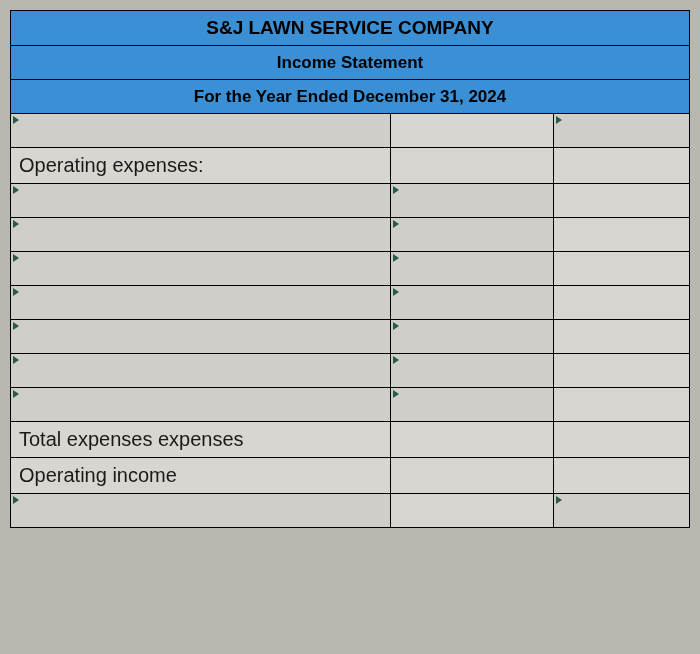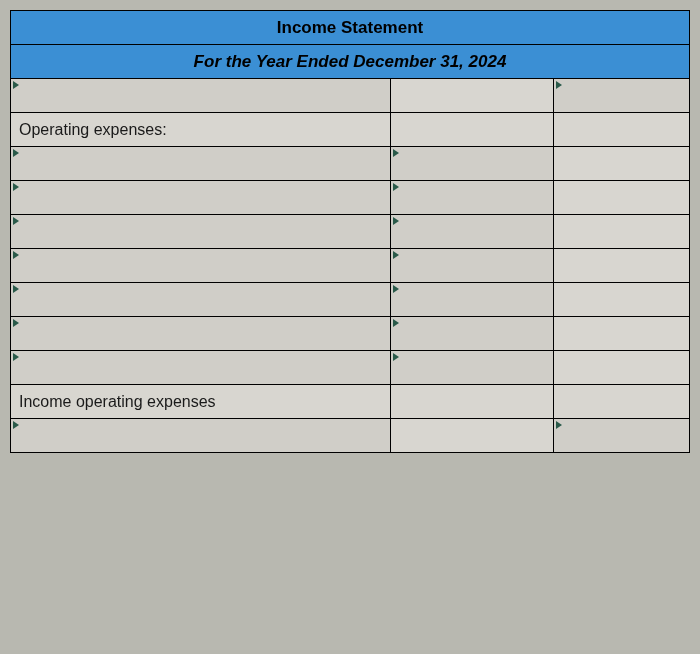--- a/index.html
+++ b/index.html
@@ -12,21 +12,21 @@
       height: 654px;
     }
     .statement-table {
       border-collapse: collapse;
       width: 100%;
       background: #d8d6d0;
     }
     .statement-table td {
       border: 1px solid #000;
       padding: 6px 8px;
-      font-size: 16px;
+      font-size: 20px;
       color: #1a1a1a;
       height: 34px;
     }
     .header-row td {
       background: #3b8fd4;
       text-align: center;
       font-weight: bold;
       color: #000;
       font-size: 19px;
     }
@@ -36,21 +36,20 @@
       font-weight: bold;
       color: #000;
       font-size: 17px;
     }
     .period-row td {
       background: #3b8fd4;
       text-align: center;
       font-weight: bold;
       color: #000;
       font-size: 17px;
-      font-style: italic;
     }
     .col-desc { width: 56%; }
     .col-amt1 { width: 24%; }
     .col-amt2 { width: 20%; }
     .indent { padding-left: 50px; }
     .fillable {
       position: relative;
       background: #d0cec8;
     }
     .fillable::before {
@@ -64,20 +63,23 @@
       border-top: 4px solid transparent;
       border-bottom: 4px solid transparent;
     }
     .label-cell { background: #d8d6d0; }
   </style>
 </head>
 <body>
 
 <table class="statement-table">
   <tbody>
+      <tr class="header-row">
+    <td colspan="3">S&amp;J LAWN SERVICE COMPANY</td>
+  </tr>
   <tr class="subheader-row">
     <td colspan="3">Income Statement</td>
   </tr>
   <tr class="period-row">
     <td colspan="3">For the Year Ended December 31, 2024</td>
   </tr>
   <tr>
     <td class="col-desc fillable"></td>
     <td class="col-amt1 label-cell"></td>
     <td class="col-amt2 fillable"></td>
@@ -116,21 +118,26 @@
     <td class="col-desc fillable"></td>
     <td class="col-amt1 fillable"></td>
     <td class="col-amt2 label-cell"></td>
   </tr>
   <tr>
     <td class="col-desc fillable"></td>
     <td class="col-amt1 fillable"></td>
     <td class="col-amt2 label-cell"></td>
   </tr>
   <tr>
-    <td class="col-desc label-cell indent">Income operating expenses</td>
+    <td class="col-desc label-cell indent">Total expenses expenses</td>
+    <td class="col-amt1 label-cell"></td>
+    <td class="col-amt2 label-cell"></td>
+  </tr>
+  <tr>
+    <td class="col-desc label-cell">Operating income</td>
     <td class="col-amt1 label-cell"></td>
     <td class="col-amt2 label-cell"></td>
   </tr>
   <tr>
     <td class="col-desc fillable"></td>
     <td class="col-amt1 label-cell"></td>
     <td class="col-amt2 fillable"></td>
   </tr>
 </tbody>
   </table>

